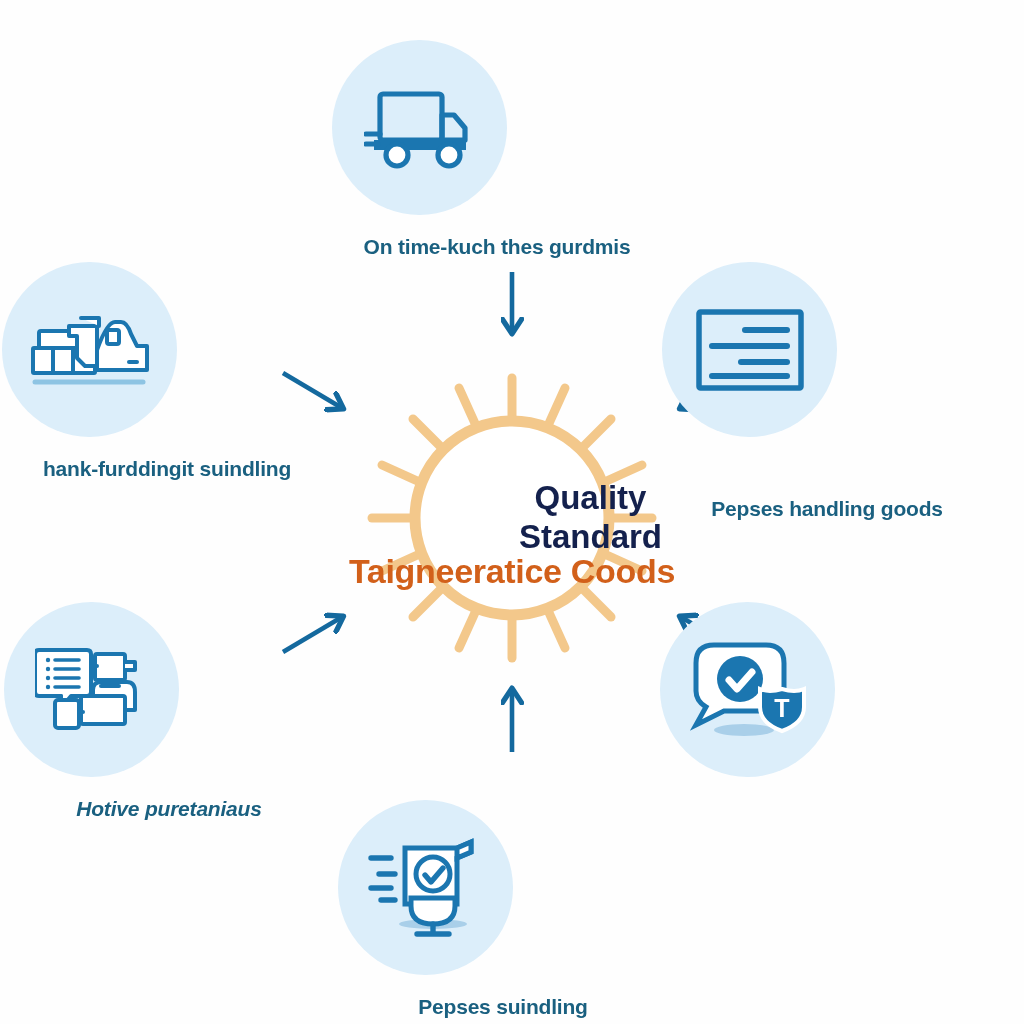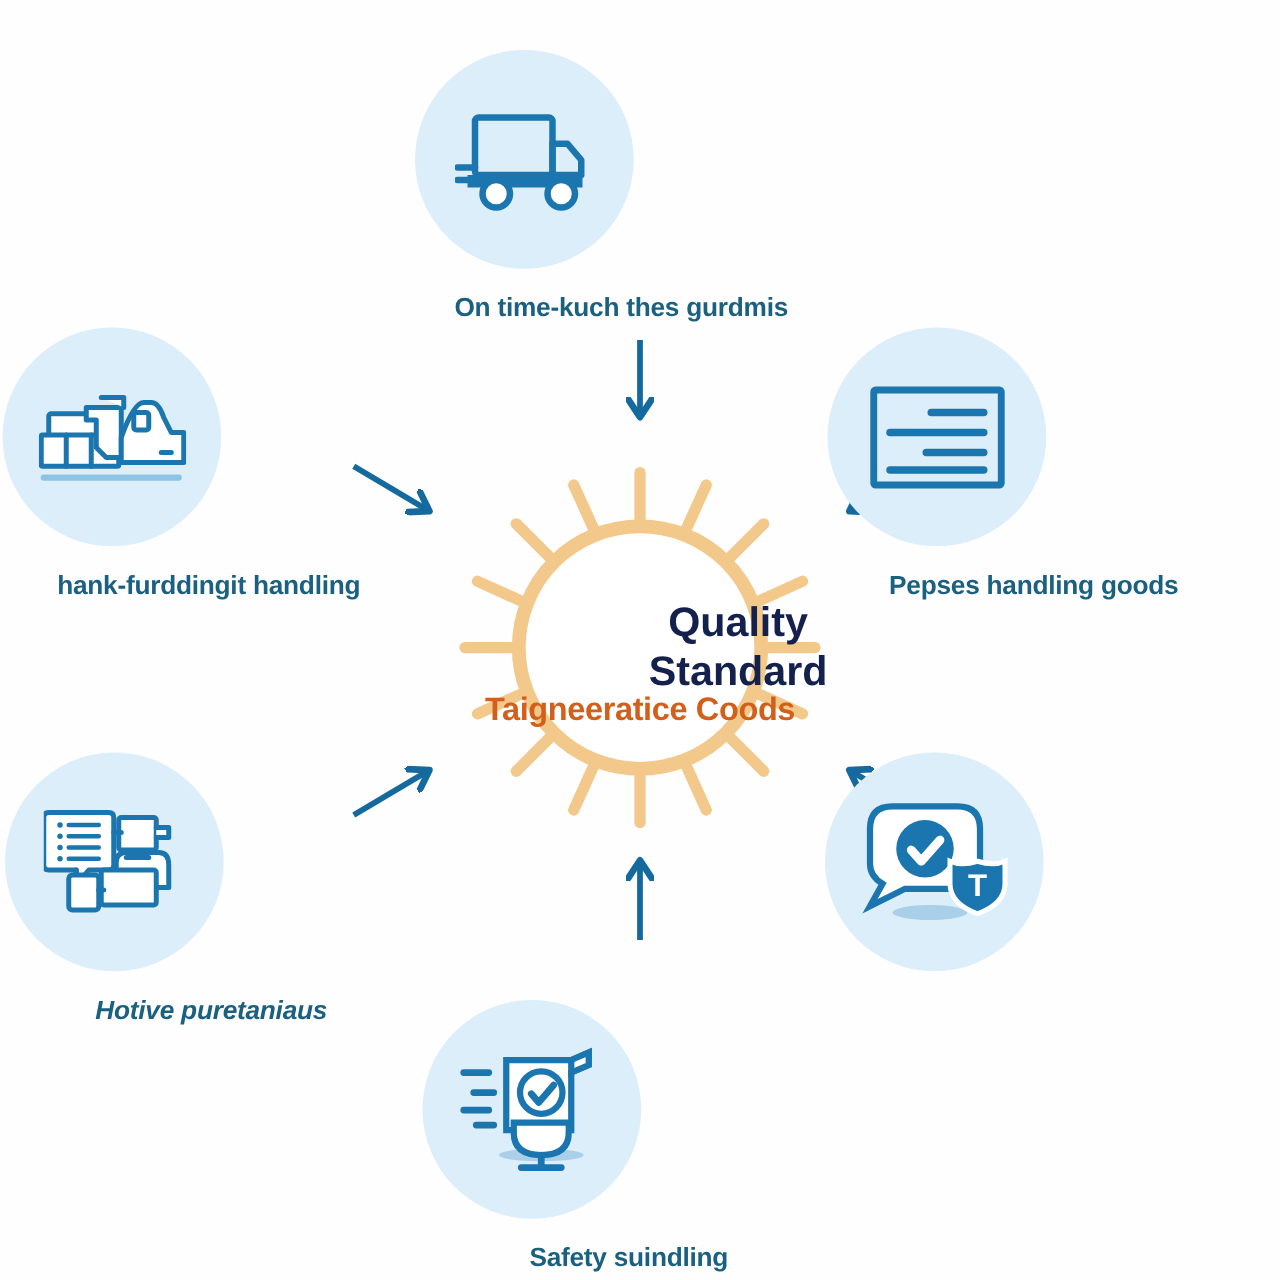--- a/index.html
+++ b/index.html
@@ -45,21 +45,21 @@
     color: #1a6080;
     letter-spacing: -0.2px;
     line-height: 1.32;
     white-space: pre-line;
     width: 330px;
   }
 
   
   #node-top        { left: 332px; top: 40px;  }
   #node-left-top   { left: 2px;   top: 262px; }
-  #node-right-top  { left: 662px; top: 262px; }
+  #node-right-top  { left: 662px; top: 262px; gap: 40px; }
   #node-left-bot   { left: 4px;   top: 602px; font-style: italic; }
   #node-right-bot  { left: 660px; top: 602px; }
   #node-bottom     { left: 338px; top: 800px; }
 
   
   #center {
     position: absolute;
     left: 362px;
     top: 368px;
     width: 300px;
@@ -87,21 +87,21 @@
     white-space: pre-line;
   }
 
   
   #headline {
     position: absolute;
     left: 0;
     top: 552px;
     width: 1024px;
     text-align: center;
-    font-size: 26px;
+    font-size: 34px;
     font-weight: bold;
     color: #d2601a;
     letter-spacing: -0.3px;
   }
 
   
   #arrows {
     position: absolute;
     left: 0;
     top: 0;
@@ -187,21 +187,21 @@
           <path d="M22 44 v25 M42 44 v25"></path>
           <path d="M38 22 h28 v40 h-12 l-8 -8 v-22 h-8 z"></path>
           <path d="M50 14 h18 v8"></path>
           <path d="M66 46 q10 -28 18 -28 h6 q6 0 10 12 l6 12 h10 v24 h-50 z"></path>
           <rect x="76" y="26" width="12" height="14" rx="2"></rect>
           <path d="M98 58 h8"></path>
         </g>
         <path d="M4 78 h108" stroke="#8ec4e3" stroke-width="5" stroke-linecap="round" fill="none"></path>
       </svg>
     </div>
-    <div class="node-label">hank-furddingit handling</div>
+    <div class="node-label">hank-furddingit suindling</div>
   </div>
 
   <div class="node" id="node-right-top">
     <div class="icon-circle">
       <svg width="110" height="84" viewBox="0 0 110 84">
         <rect x="4" y="4" width="102" height="76" rx="1.5" fill="none" stroke="#1b76b0" stroke-width="5.5"></rect>
         <g stroke="#1b76b0" stroke-width="6" stroke-linecap="round">
           <line x1="50" y1="22" x2="92" y2="22"></line>
           <line x1="17" y1="38" x2="92" y2="38"></line>
           <line x1="46" y1="54" x2="92" y2="54"></line>
@@ -268,16 +268,16 @@
           <line x1="14" y1="64" x2="28" y2="64"></line>
         </g>
         <path d="M38 12 h52 l14 -6 v10 l-14 6 v46 h-52 z" fill="#ffffff" stroke="#1b76b0" stroke-width="5"></path>
         <path d="M90 12 l14 -6 v10 l-14 6 z" fill="#ffffff" stroke="#1b76b0" stroke-width="5"></path>
         <circle cx="66" cy="38" r="17" fill="#ffffff" stroke="#1b76b0" stroke-width="5"></circle>
         <path d="M58 39 l6 7 l12 -14" fill="none" stroke="#1b76b0" stroke-width="5.4" stroke-linecap="round" stroke-linejoin="round"></path>
         <path d="M44 62 h44 v8 q0 18 -22 18 q-22 0 -22 -18 z" fill="#ffffff" stroke="#1b76b0" stroke-width="5"></path>
         <path d="M66 88 v8 M50 98 h32" stroke="#1b76b0" stroke-width="5.4" stroke-linecap="round" fill="none"></path>
       </svg>
     </div>
-    <div class="node-label">Safety suindling</div>
+    <div class="node-label">Pepses suindling</div>
   </div>
 
 </div>
 
 </body></html>

